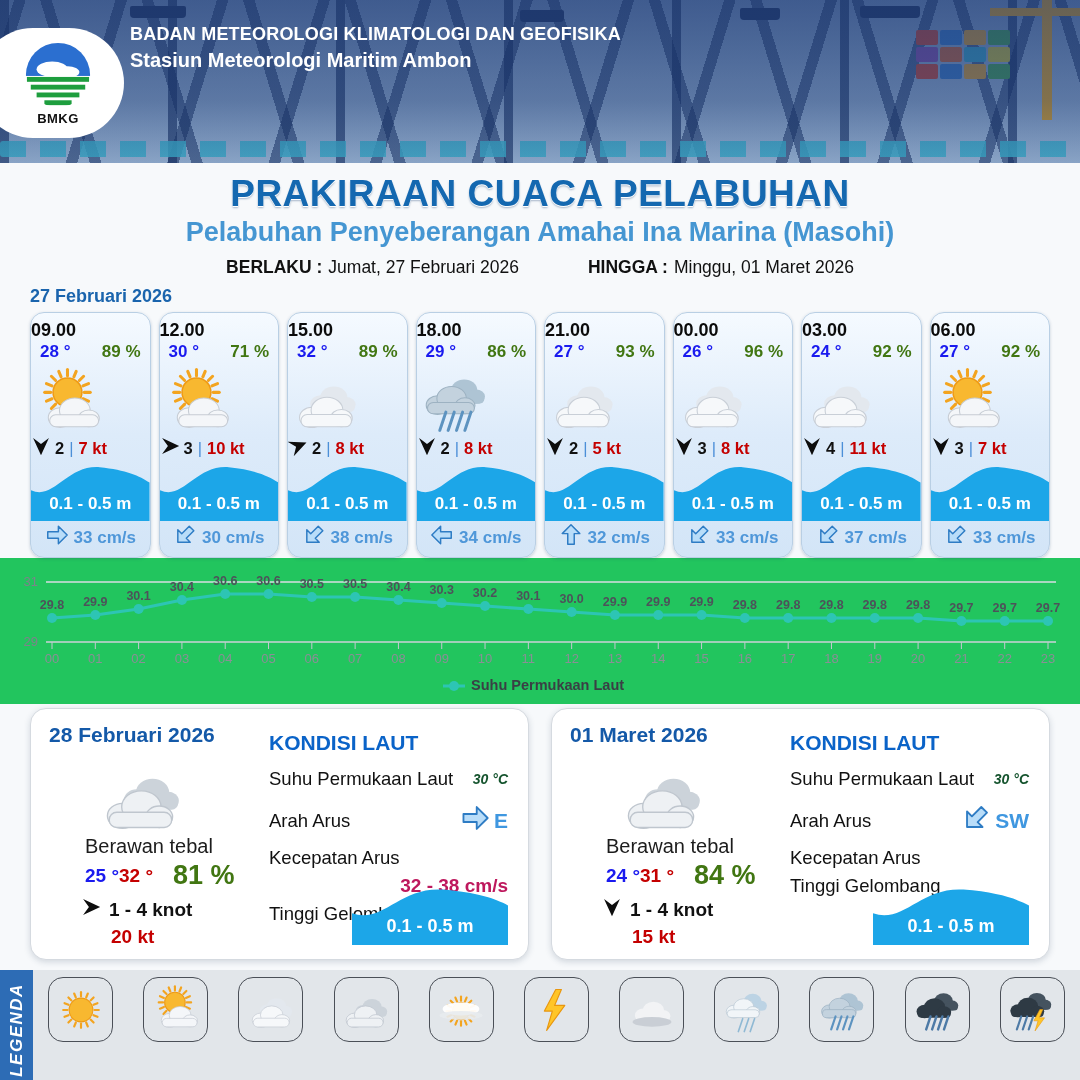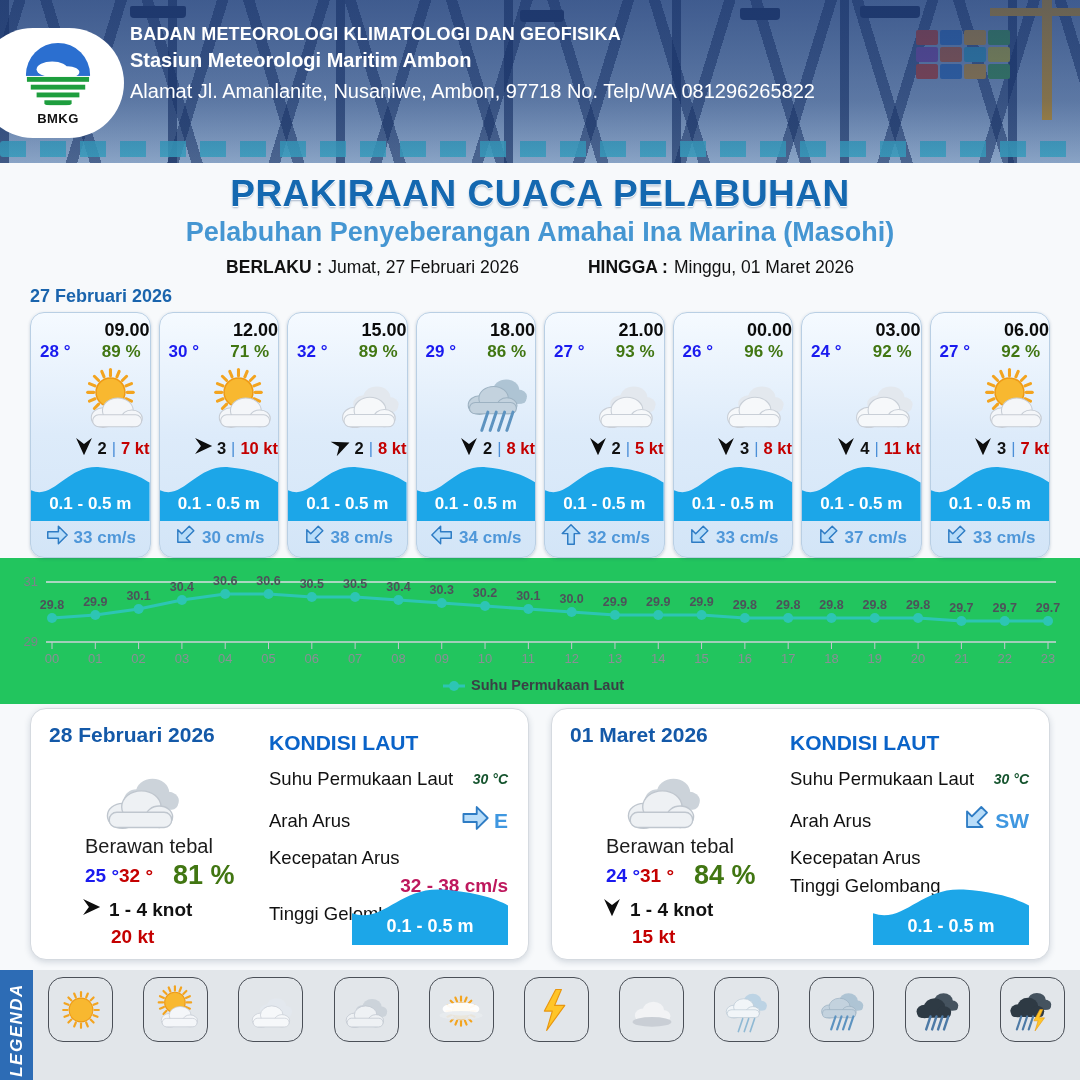--- a/index.html
+++ b/index.html
@@ -41,21 +41,21 @@
   .validity{margin-top:9px;font-size:17.5px;color:#111;}
   .validity .vlabel{font-weight:bold;margin-right:6px;}
   .validity .vgap{display:inline-block;width:64px;}
   .fdate{text-align:left;margin:8px 0 0 30px;font-size:18px;font-weight:bold;color:#1a64ad;}
 
   
   .cards{flex:0 0 auto;display:flex;gap:8px;margin:5px 30px 0 30px;}
   .hcard{width:120.5px;height:246px;border-radius:14px;border:1px solid #b9cfe4;
          background:linear-gradient(180deg,#f5faff 0%,#ddebfa 50%,#d3e5f7 100%);
          box-shadow:0 1px 3px rgba(40,70,110,.25);position:relative;overflow:hidden;
-         display:flex;flex-direction:column;align-items:flex-end;box-sizing:border-box;}
+         display:flex;flex-direction:column;align-items:flex-start;box-sizing:border-box;}
   .hc-time{font-size:18px;font-weight:bold;color:#0b0b0b;margin-top:7px;}
   .hc-tr{display:flex;justify-content:space-between;width:100%;padding:1px 9px 0 9px;box-sizing:border-box;
          font-size:17px;font-weight:bold;}
   .hc-temp{color:#1a1aef;} .hc-rh{color:#417612;}
   .hc-icon{width:76px;height:66px;margin-top:3px;}
   .hc-wind{display:flex;align-items:center;gap:4px;font-size:16.5px;font-weight:bold;color:#111;margin-top:5px;}
   .hc-wind .sep{color:#4c8fd8;font-weight:normal;padding:0 1px;}
   .hc-gust{color:#c40000;}
   .hc-wave{position:absolute;left:0;right:0;bottom:36px;height:64px;}
   .hc-wave svg{display:block;width:100%;height:100%;}
@@ -149,21 +149,20 @@
           <rect x="8" y="46" width="56" height="5" fill="#1e9e3e"></rect>
           <rect x="14" y="54" width="44" height="5" fill="#1e9e3e"></rect>
           <rect x="22" y="62" width="28" height="5" fill="#1e9e3e"></rect>
         </g>
       </svg>
       <div class="bmkg-txt">BMKG</div>
     </div>
     <div class="hdr-text">
       <div class="hdr-org">BADAN METEOROLOGI KLIMATOLOGI DAN GEOFISIKA</div>
       <div class="hdr-station">Stasiun Meteorologi Maritim Ambon</div>
-      <div class="hdr-addr">Alamat Jl. Amanlanite, Nusaniwe, Ambon, 97718   No. Telp/WA  081296265822</div>
     </div>
   </header>
 
   <section class="titlebox">
     <h1 class="t-main">PRAKIRAAN CUACA PELABUHAN</h1>
     <h2 class="t-sub">Pelabuhan Penyeberangan Amahai Ina Marina (Masohi)</h2>
     <div class="validity">
       <span class="vlabel">BERLAKU :</span><span>Jumat, 27 Februari 2026</span><span class="vgap"></span>
       <span class="vlabel">HINGGA :</span><span>Minggu, 01 Maret 2026</span>
     </div>

